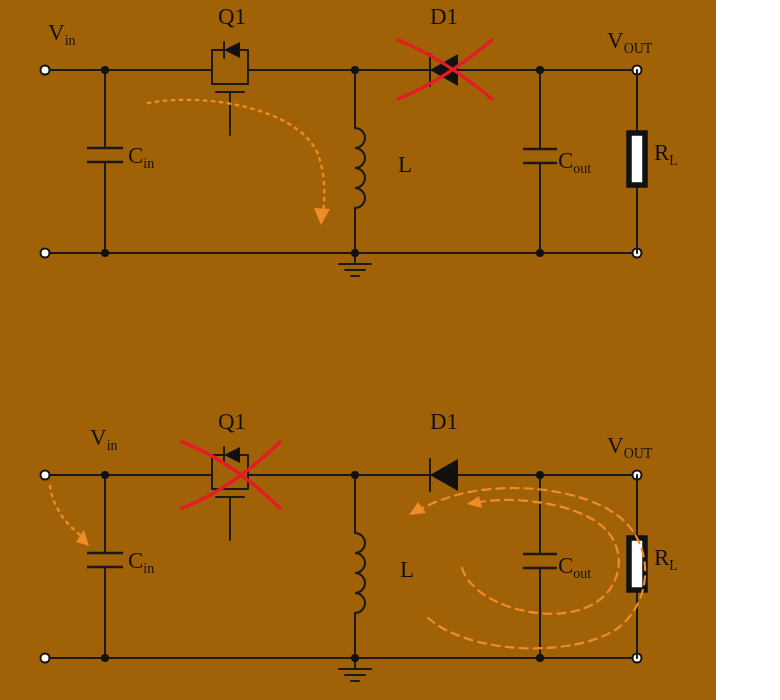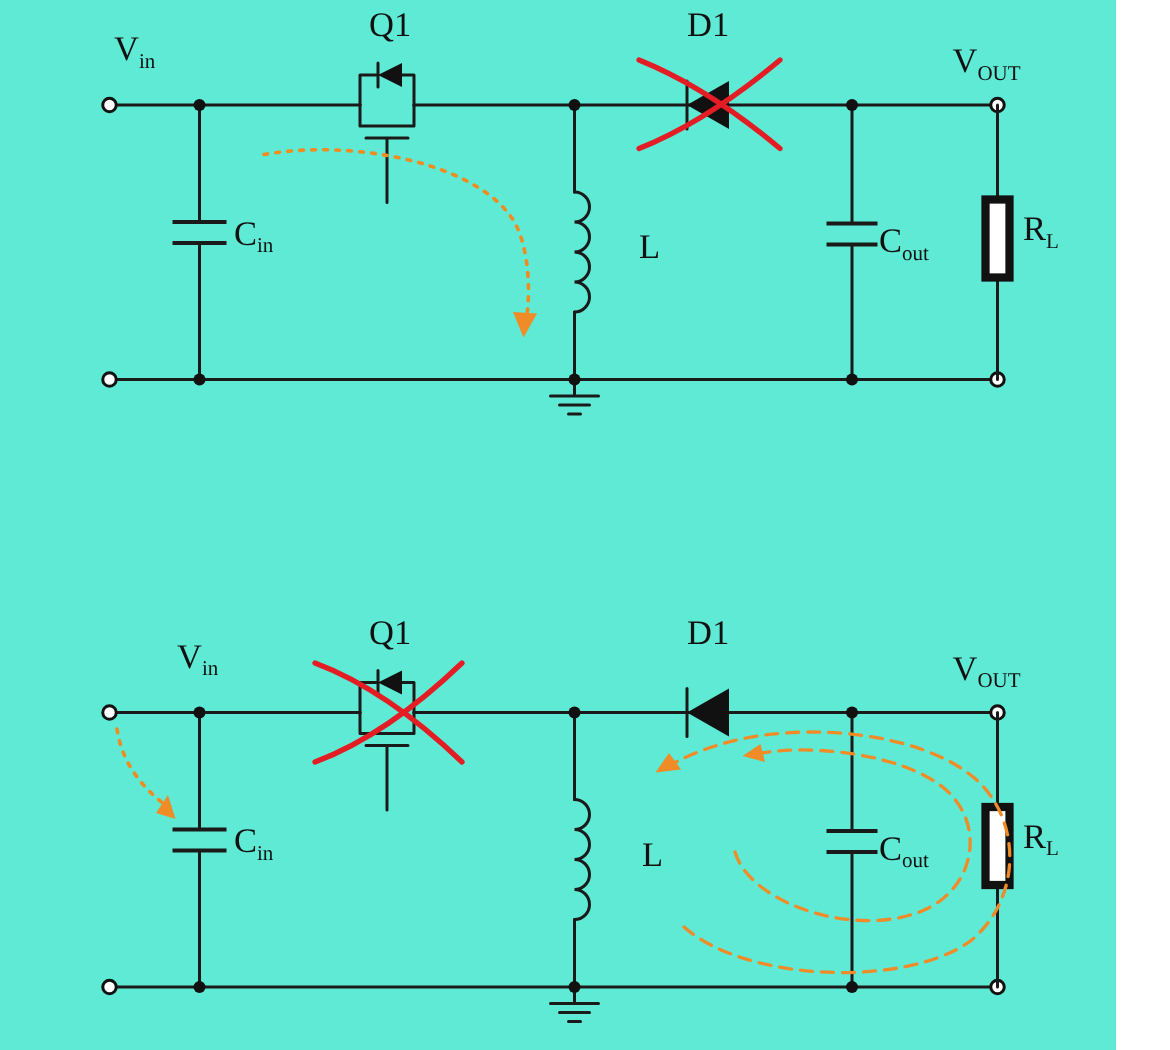--- a/index.html
+++ b/index.html
@@ -1,16 +1,16 @@
 <!DOCTYPE html>
 <html><head>
 <meta charset="utf-8">
 <style>
   html,body{margin:0;padding:0;background:#ffffff;}
-  .stage{position:relative;width:716px;height:700px;background:#5eead4;overflow:hidden;padding-left:28px;}
+  .stage{position:relative;width:716px;height:700px;background:#a16207;overflow:hidden;}
   svg{display:block;}
   .wire{stroke:#1a1a1a;stroke-width:2;fill:none;stroke-linecap:round;}
   .plate{stroke:#1a1a1a;stroke-width:2.6;fill:none;stroke-linecap:butt;}
   .dot{fill:#111;stroke:none;}
   .term{fill:#ffffff;stroke:#111;stroke-width:2;}
   .tri{fill:#111;stroke:none;}
   .res{fill:#ffffff;stroke:#111;stroke-width:5.5;}
   .lbl{font-family:"Liberation Serif","DejaVu Serif",serif;font-size:23px;fill:#111;}
   .sub{font-size:14px;}
   .cross{stroke:#e41c24;stroke-width:3.5;fill:none;stroke-linecap:round;}

